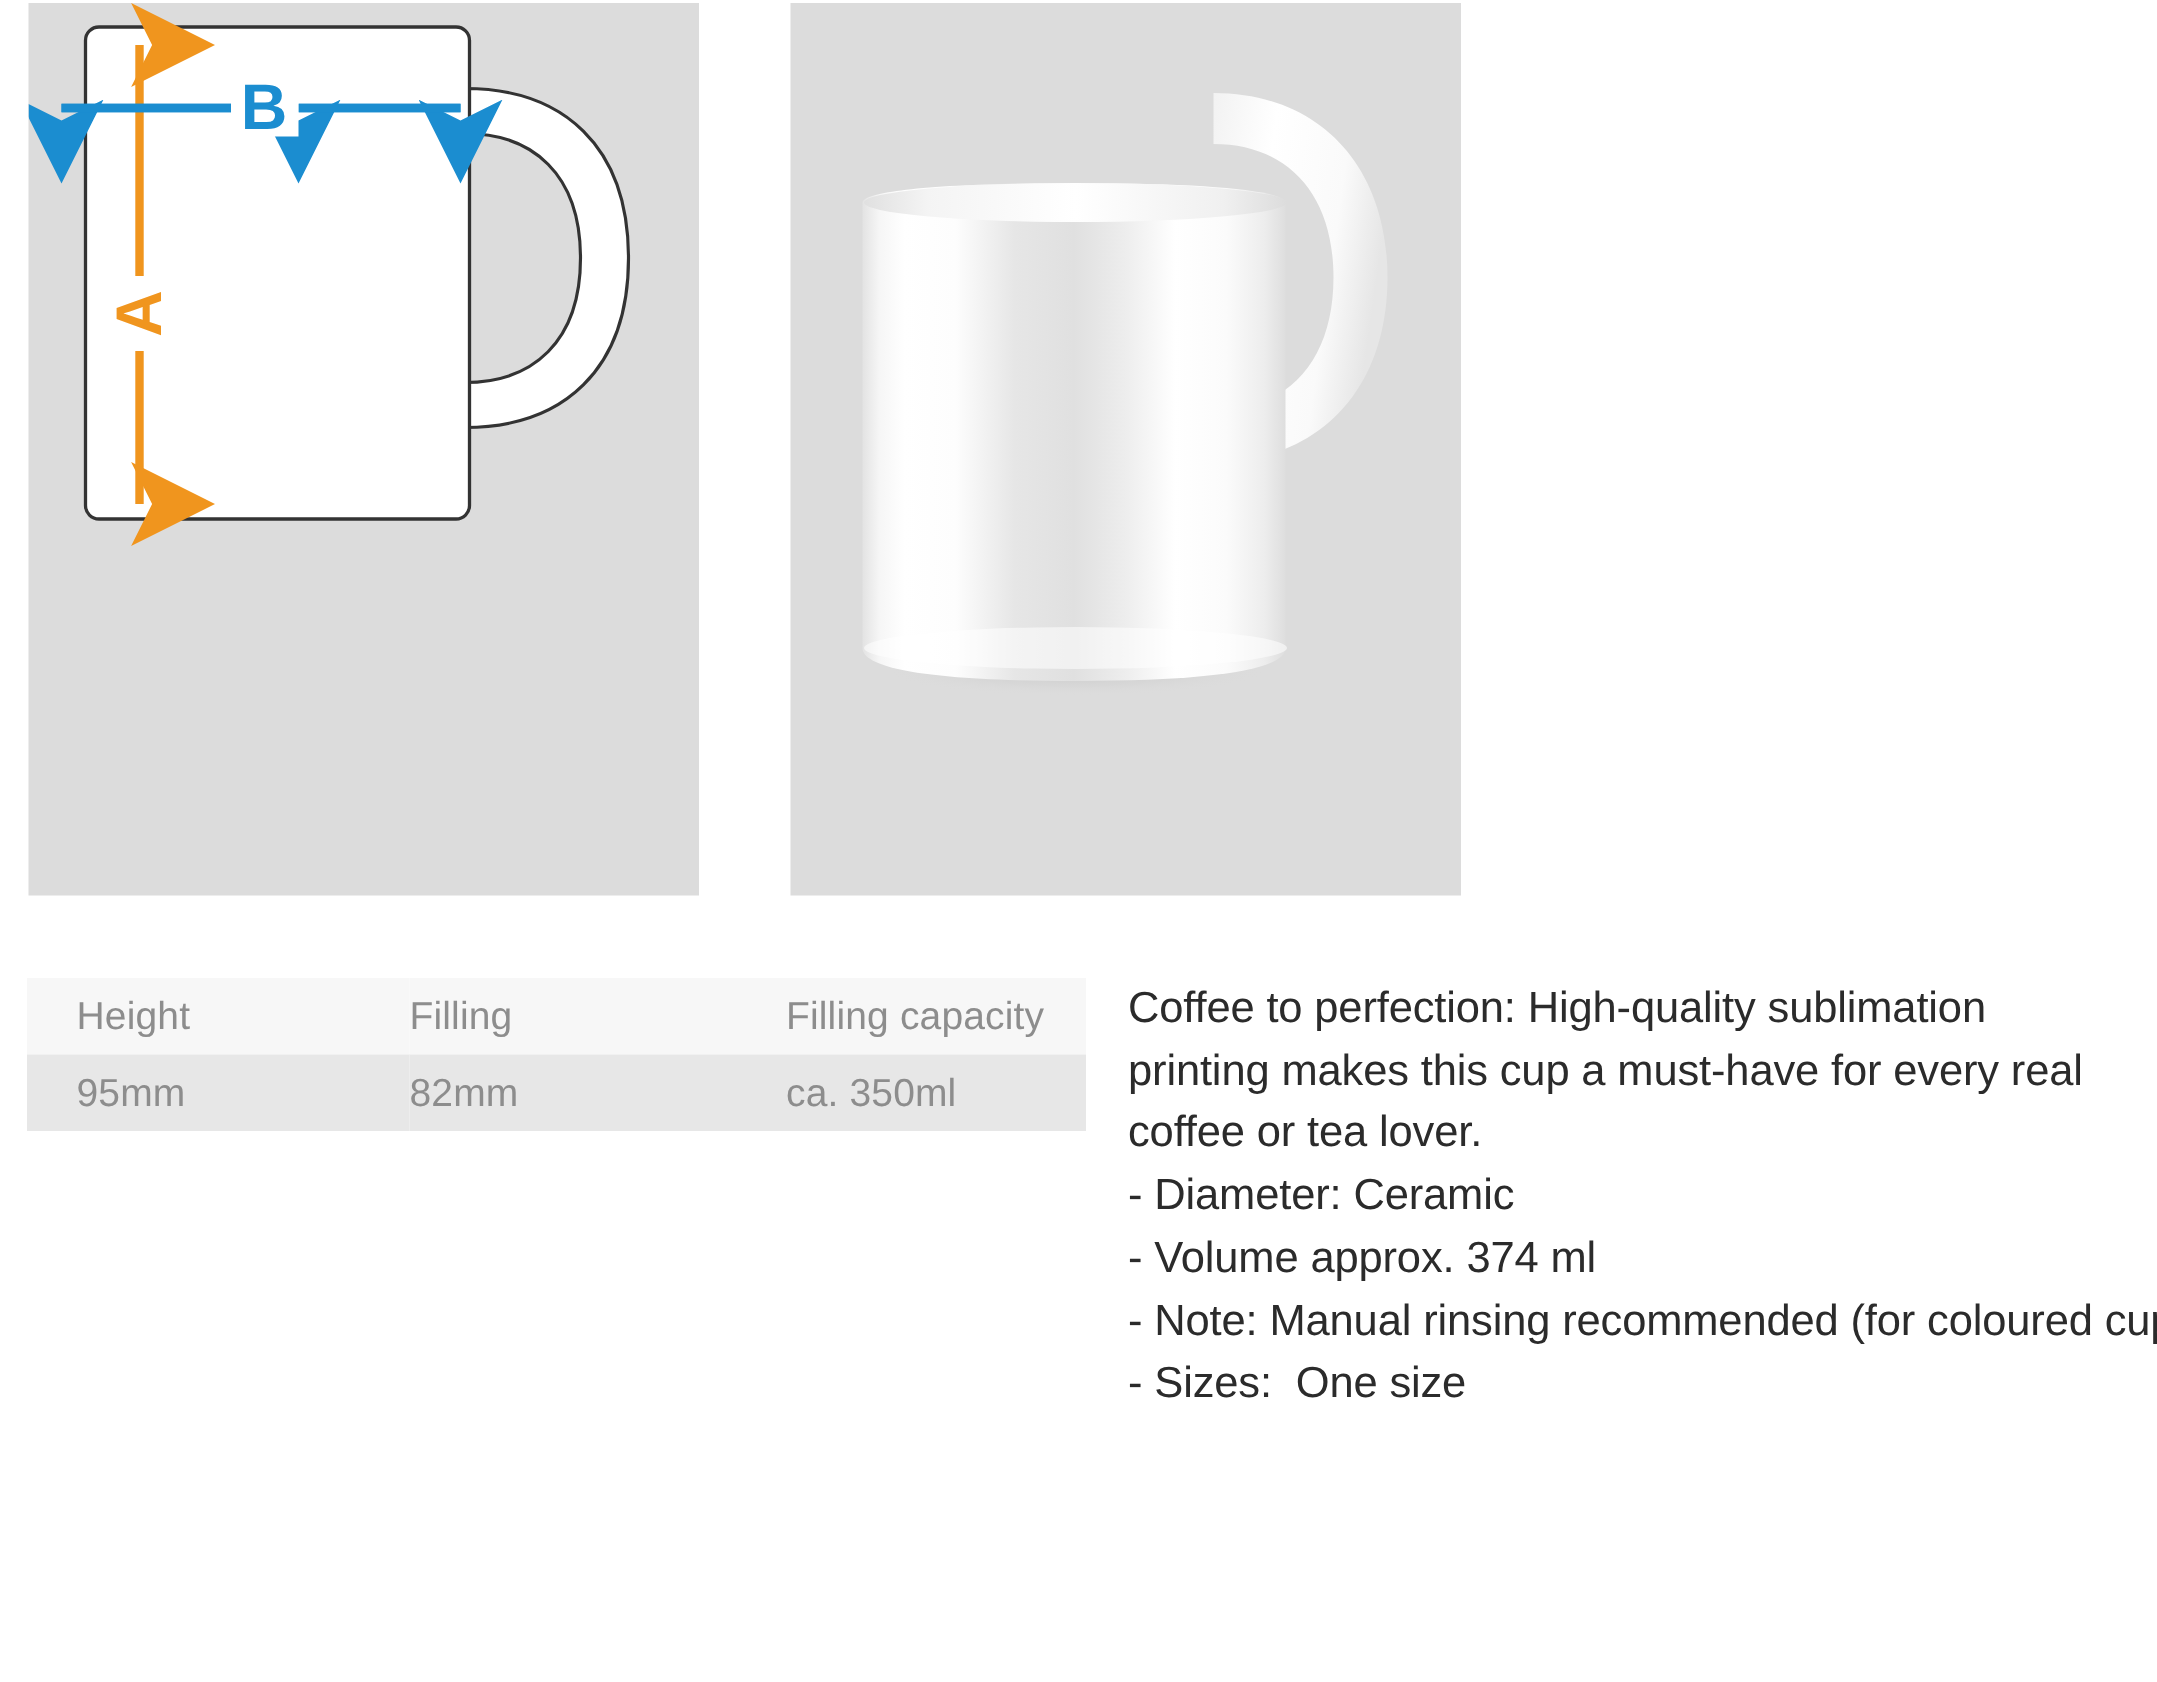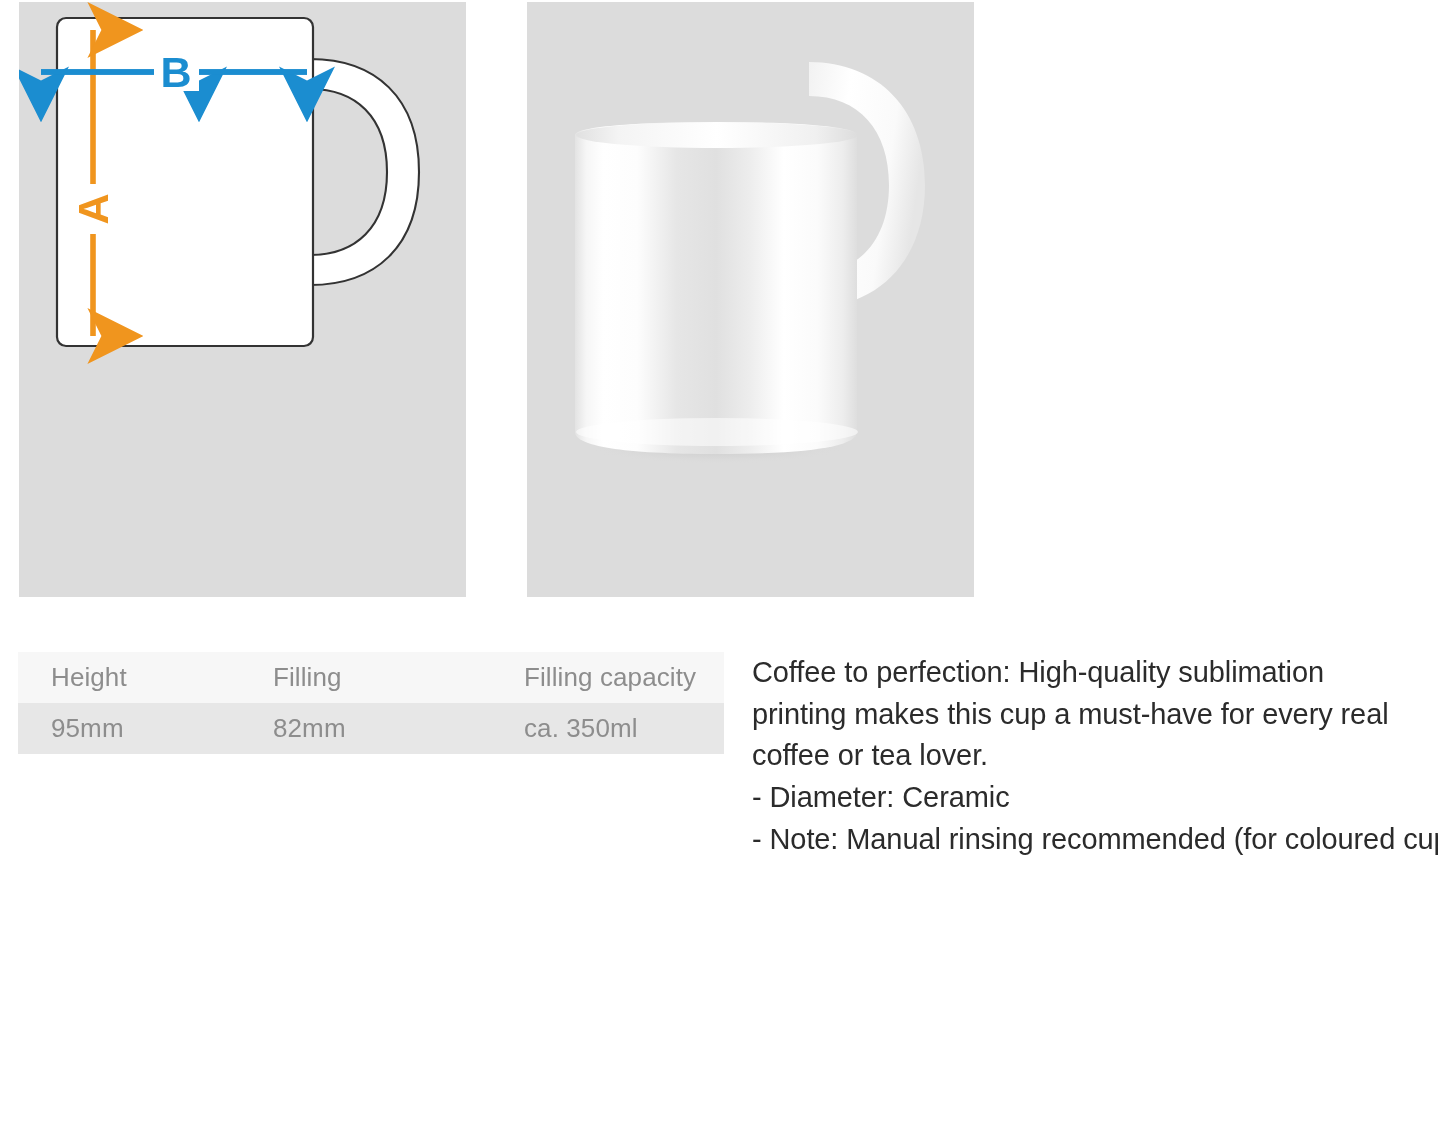--- a/index.html
+++ b/index.html
@@ -184,14 +184,16 @@
       <td class="col-a">95mm</td>
       <td class="col-b">82mm</td>
       <td class="col-c">ca. 350ml</td>
     </tr>
   </tbody>
 </table>
 
 <div id="description">
   <p class="lede">Coffee to perfection: High-quality sublimation printing makes this cup a must-have for every real coffee or tea lover.</p>
   <p class="bullet">- Diameter: Ceramic</p>
+  <p class="bullet">- Volume approx. 374 ml</p>
   <p class="bullet">- Note: Manual rinsing recommended (for coloured cups) + Avoid contact with pointed objects.</p>
+  <p class="bullet">- Sizes:  One size</p>
 </div>
 
 </body></html>

